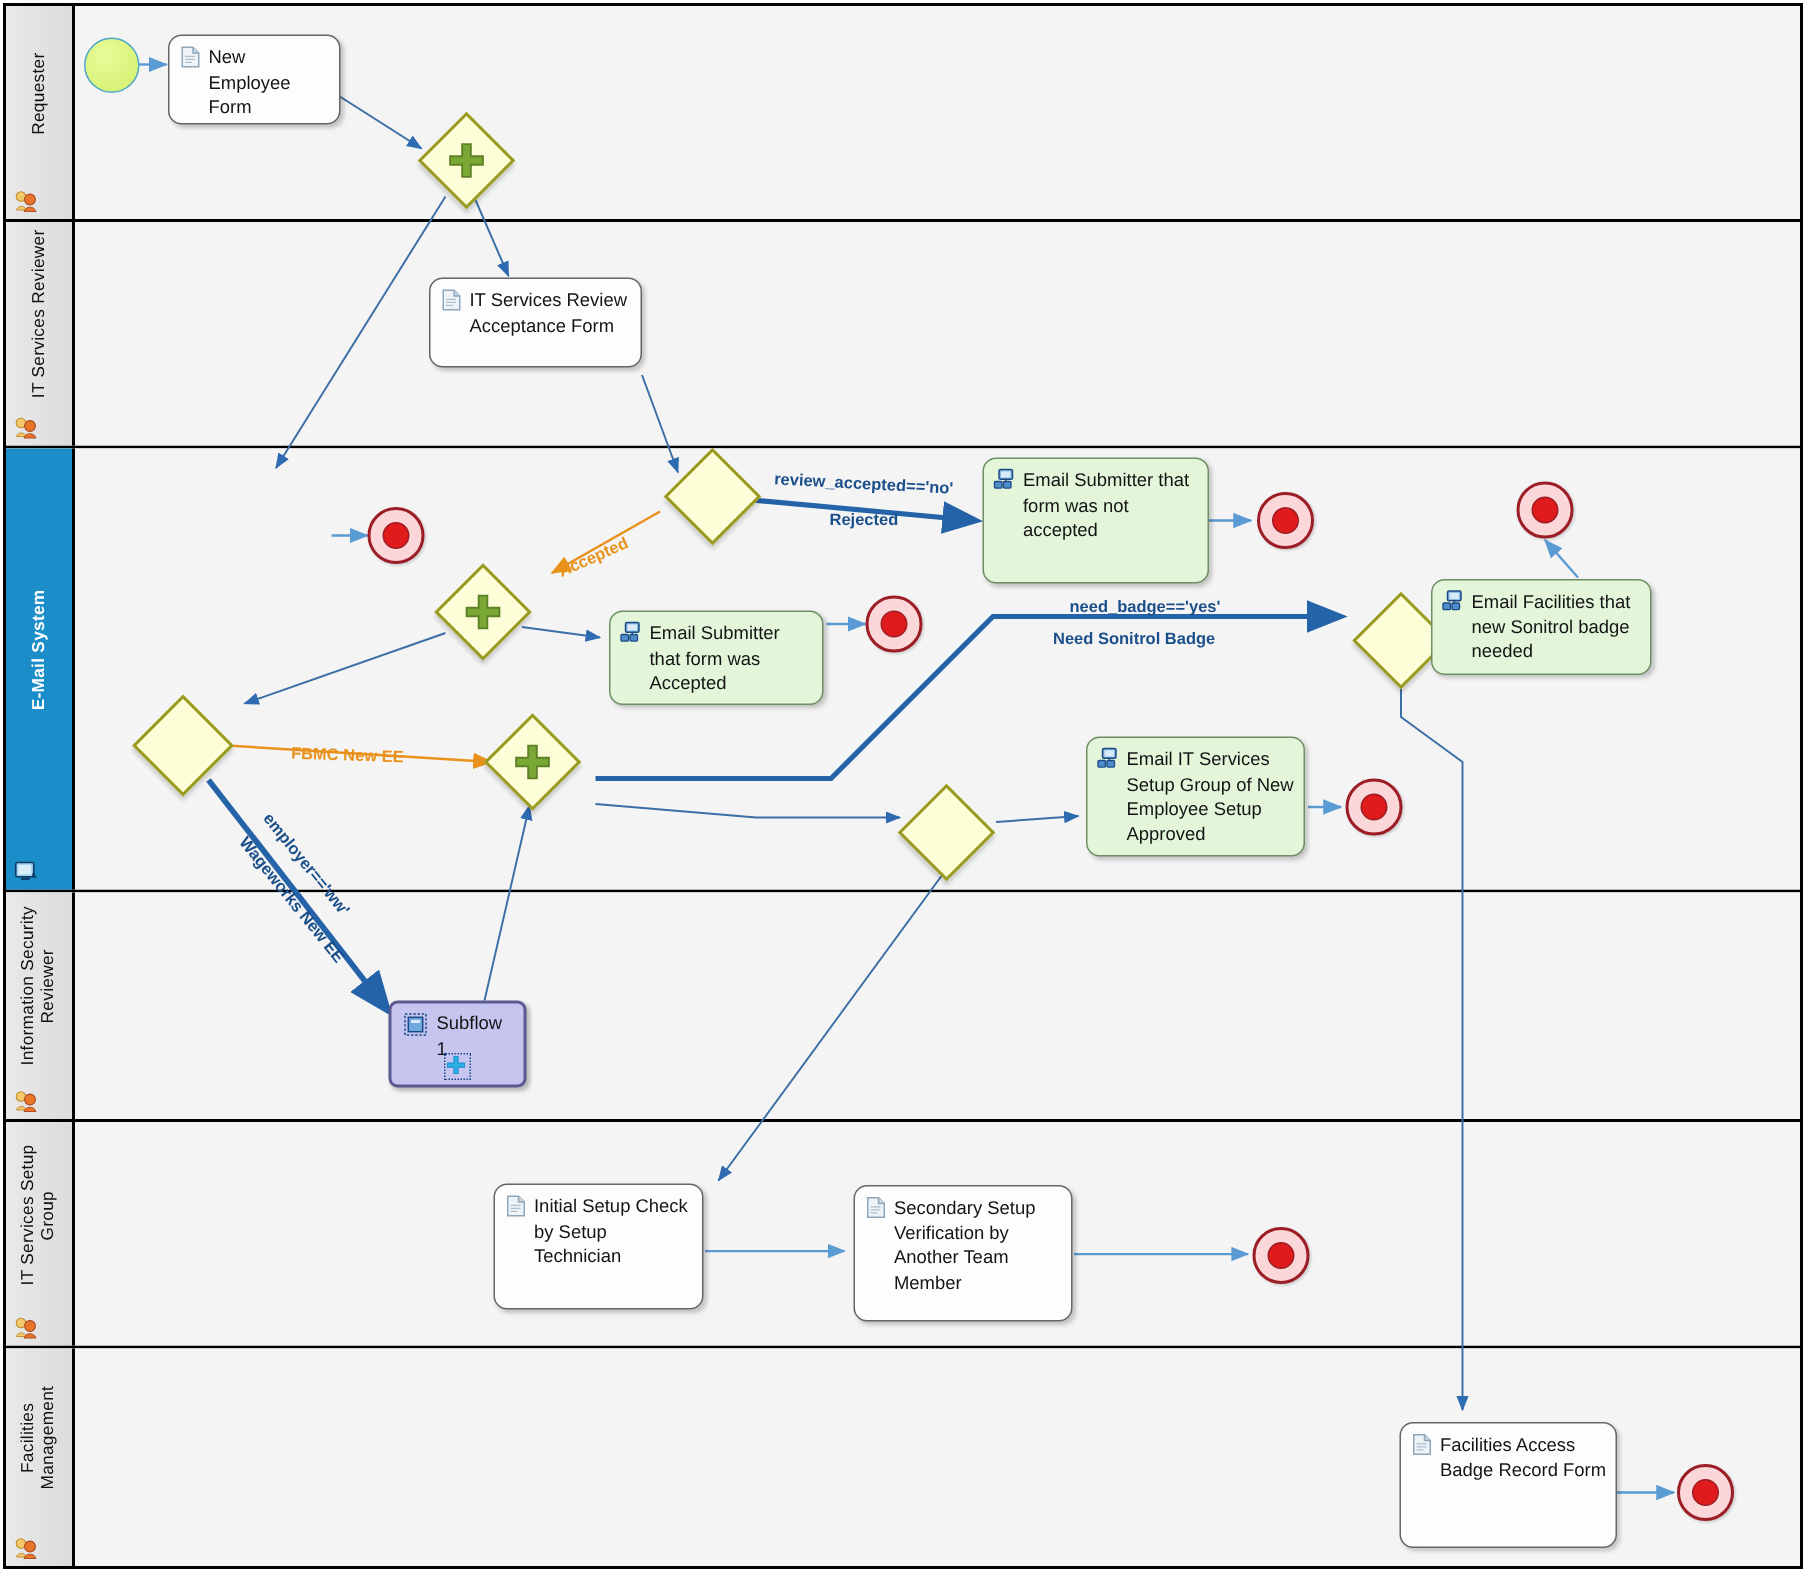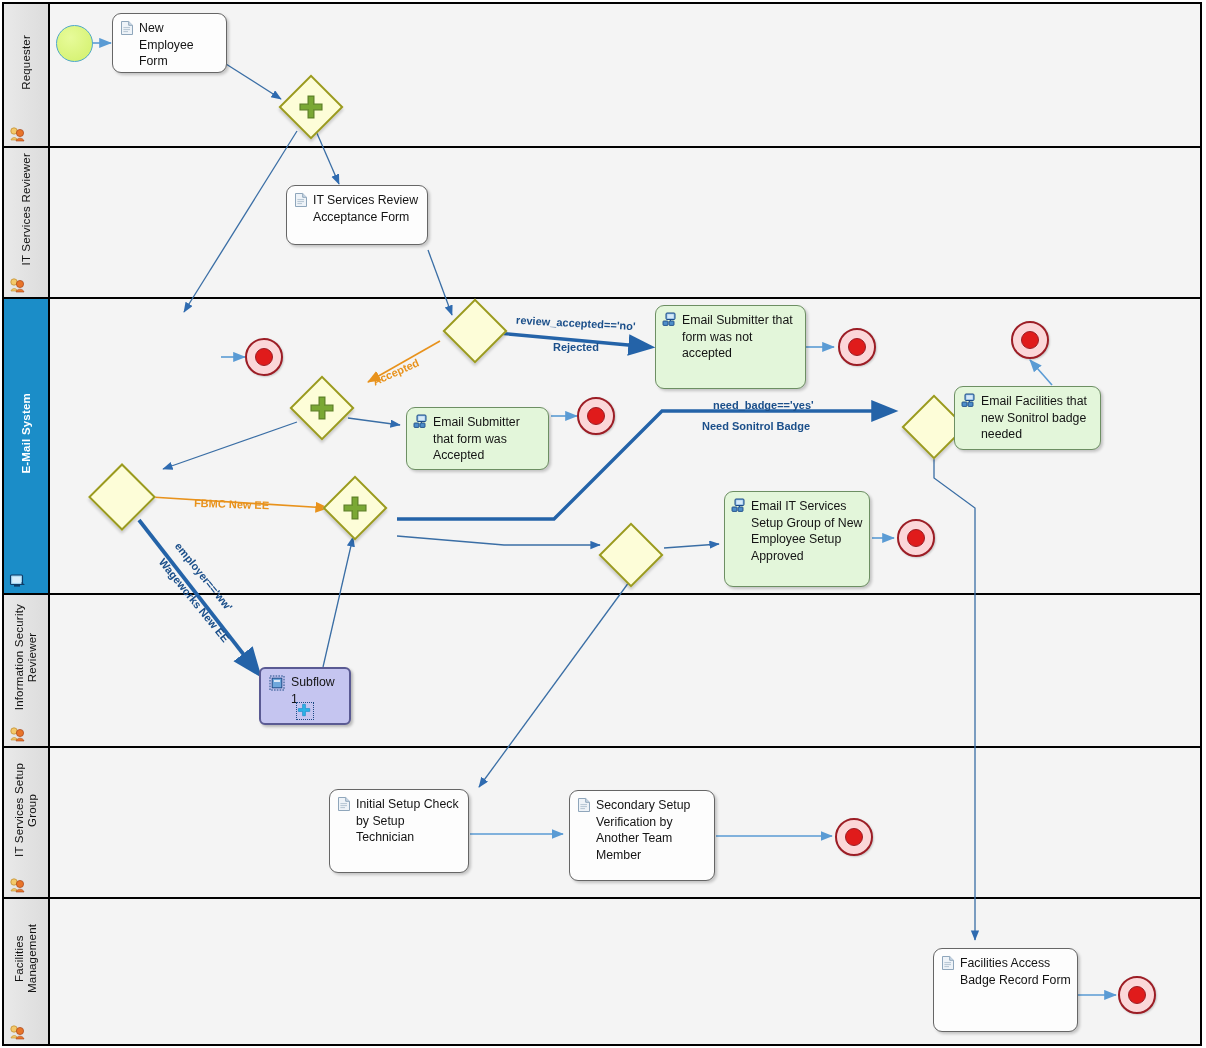--- a/index.html
+++ b/index.html
@@ -234,21 +234,21 @@
   <div class="efl" style="left:713px;top:399px;">need_badge=='yes'</div>
   <div class="efl" style="left:702px;top:420px;">Need Sonitrol Badge</div>
 
   <div class="efl or" style="left:194px;top:498px;transform:rotate(2deg);">FBMC New EE</div>
 
   <div class="efl" style="left:182px;top:540px;transform:rotate(51deg);transform-origin:left top;">employer=='ww'</div>
   <div class="efl" style="left:166px;top:556px;transform:rotate(51deg);transform-origin:left top;">Wageworks New EE</div>
 
   <div class="event start" style="left:56px;top:25px;width:37px;height:37px;"></div>
 
-  <div class="node task" style="left:112px;top:13px;width:115px;height:60px;">
+  <div class="node task" style="left:112px;top:23px;width:115px;height:60px;">
     <div class="ticon">
       <svg viewBox="0 0 16 16" width="16" height="16">
           <path d="M2.5 1.5h7.2l3.8 3.8v9.2H2.5z" fill="#eef3f8" stroke="#8fa6bb" stroke-width="1"></path>
           <path d="M9.7 1.5v3.8h3.8" fill="#cddbe8" stroke="#8fa6bb" stroke-width="1"></path>
           <path d="M4.4 7.6h6.6M4.4 9.6h6.6M4.4 11.6h4.6" stroke="#aebfce" stroke-width=".9"></path>
         </svg>
     </div>
     <div class="tlabel">New Employee Form</div>
   </div>
 
@@ -351,21 +351,21 @@
 
   <div class="gw" style="left:332px;top:485px;width:46px;height:46px;">
     <div class="dia"></div>
     <div class="plus">
       <svg viewBox="0 0 24 24" width="100%" height="100%">
           <path d="M9.5 2.5h5v7h7v5h-7v7h-5v-7h-7v-5h7z" fill="#7aa834" stroke="#5e8126" stroke-width="1.1"></path>
         </svg>
     </div>
   </div>
 
-  <div class="node task green" style="left:724px;top:491px;width:146px;height:96px;">
+  <div class="node task green" style="left:724px;top:491px;width:146px;height:80px;">
     <div class="ticon">
       <svg viewBox="0 0 16 16" width="16" height="16">
           <rect x="4" y="1" width="9" height="6.5" rx="1" fill="#7fb3e0" stroke="#1d4a86" stroke-width="1"></rect>
           <rect x="5.3" y="2.2" width="6.4" height="4.2" fill="#d6eaf8"></rect>
           <rect x="1" y="9" width="5" height="4.4" rx=".7" fill="#4e8ec9" stroke="#1d4a86" stroke-width=".9"></rect>
           <rect x="7" y="9" width="5" height="4.4" rx=".7" fill="#4e8ec9" stroke="#1d4a86" stroke-width=".9"></rect>
           <path d="M8.5 7.5v1.5" stroke="#1d4a86" stroke-width=".9"></path>
         </svg>
     </div>
     <div class="tlabel">Email IT Services Setup Group of New Employee Setup Approved</div>

